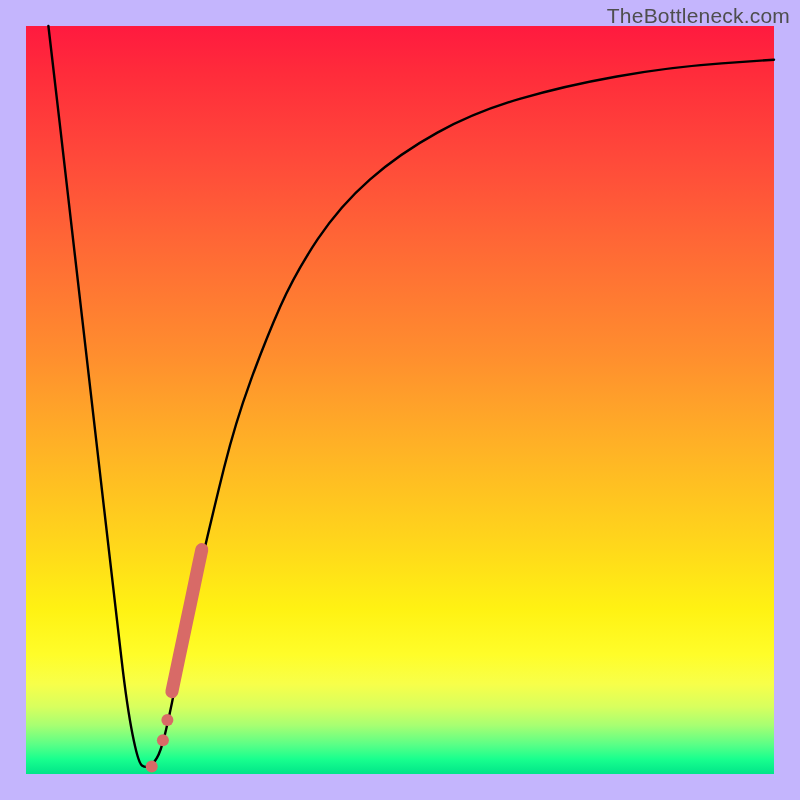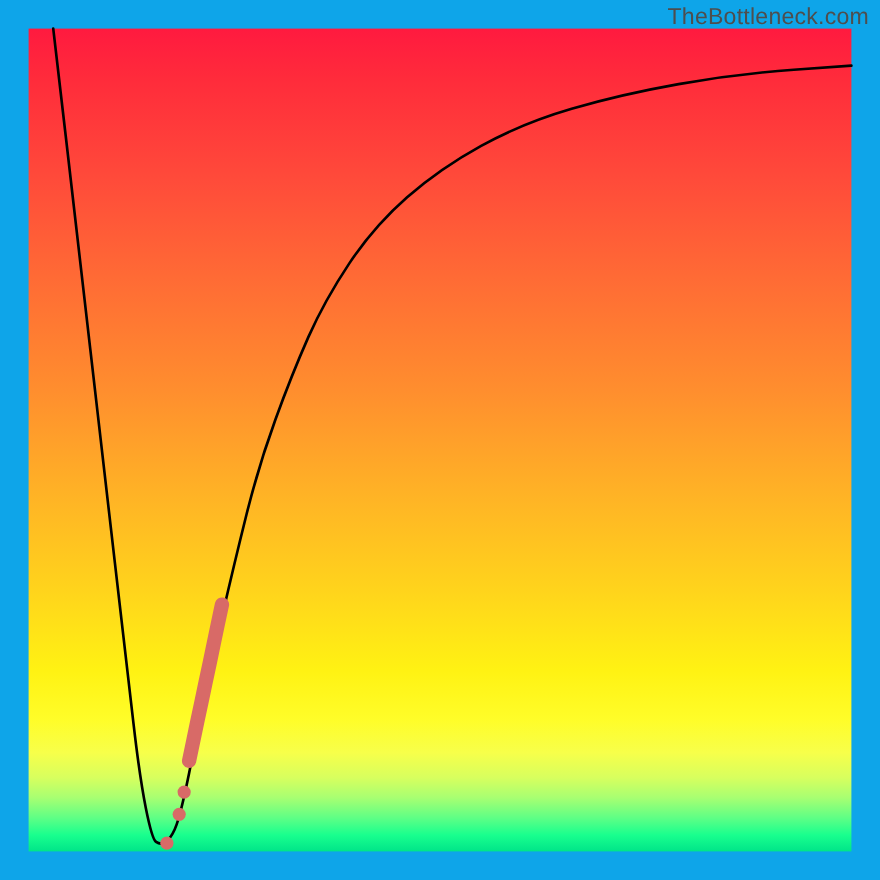--- a/index.html
+++ b/index.html
@@ -10,21 +10,21 @@
     background: #000;
     overflow: hidden;
     font-family: Arial, Helvetica, sans-serif;
   }
   .frame {
     position: absolute;
     left: 0;
     top: 0;
     width: 800px;
     height: 800px;
-    background: #0ea5e9;
+    background: #c4b5fd;
   }
   .plot {
     position: absolute;
     left: 26px;
     top: 26px;
     width: 748px;
     height: 748px;
     
     background: linear-gradient(
       to bottom,

